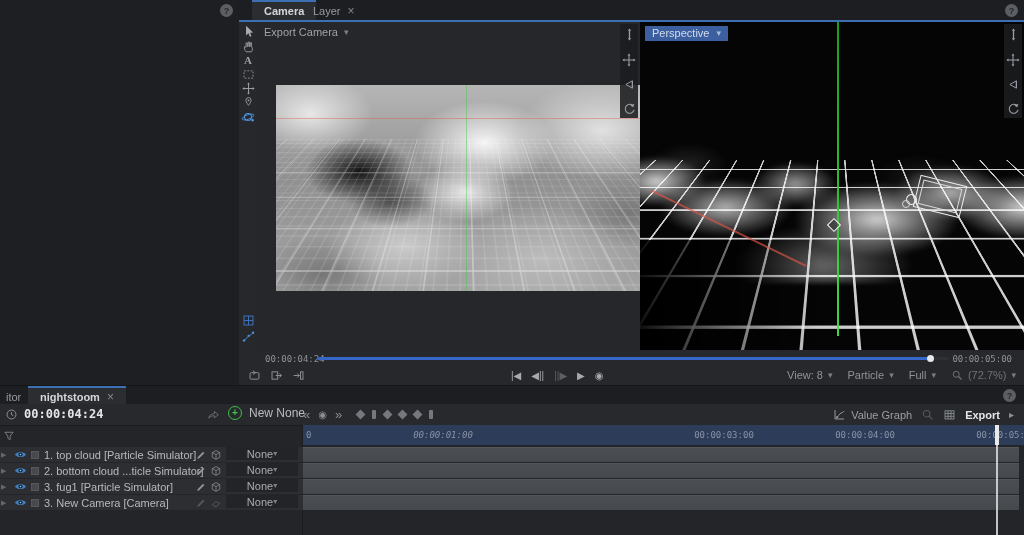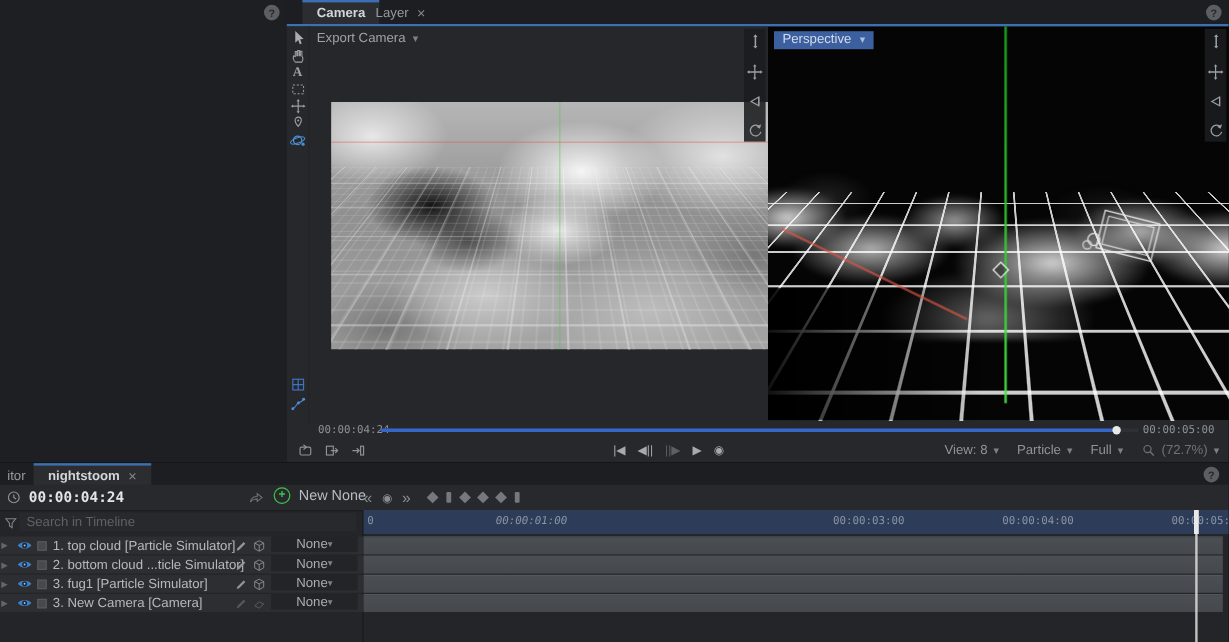--- a/index.html
+++ b/index.html
@@ -381,28 +381,49 @@
         <span style="font-size:13px;">»</span>
       </div>
       <div id="kdiamonds">
         <span class="kd"></span>
         <span class="kb"></span>
         <span class="kd"></span>
         <span class="kd"></span>
         <span class="kd"></span>
         <span class="kb"></span>
       </div>
+      <div id="bp-right">
+        <div id="value-graph-btn">
+          <svg width="13" height="13" viewBox="0 0 16 16">
+              <path d="M2.5 2.5 V13.5 H13.5" fill="none" stroke="#9b9fa4" stroke-width="1.2"></path>
+              <path d="M4 12 C6.5 12 7.5 6.5 10 6.2 C11.8 6 13 4.5 14 3.5" fill="none" stroke="#9b9fa4" stroke-width="1.1"></path>
+              <circle cx="5" cy="11.3" r="1.3" fill="#9b9fa4"></circle>
+            </svg>
+          <span>Value Graph</span>
+        </div>
+        <svg width="13" height="13" viewBox="0 0 16 16">
+            <circle cx="7" cy="7" r="4" fill="none" stroke="#55595e" stroke-width="1.3"></circle>
+            <path d="M10 10 L14 14" stroke="#55595e" stroke-width="1.6"></path>
+          </svg>
+        <svg width="13" height="13" viewBox="0 0 16 16">
+            <rect x="2.5" y="3.5" width="11" height="10" fill="none" stroke="#8e9297" stroke-width="1.1"></rect>
+            <path d="M2.5 6.8 H13.5 M2.5 10.2 H13.5 M6.2 3.5 V13.5 M9.8 3.5 V13.5" stroke="#8e9297" stroke-width="1.1"></path>
+          </svg>
+        <div id="export-btn">
+          <span>Export</span>
+        </div>
+        <span class="chev">▸</span>
+      </div>
     </div>
 
     <div id="bp-content">
       <div id="leftcol">
         <svg class="abs" style="left:3px;top:5px;" width="12" height="12" viewBox="0 0 16 16">
             <path d="M2.5 3 H13.5 L9.5 8 V13 L6.5 11 V8 Z" fill="none" stroke="#7d8289" stroke-width="1.2"></path>
           </svg>
-        <input id="search-input" type="text" placeholder="Search in Timeline" style="">
 
         <div class="lrow" style="top:22px;">
           <span class="exp">▶</span>
           <svg class="eye" width="13" height="11" viewBox="0 0 16 12">
               <path d="M1 6 C4 1.8 12 1.8 15 6 C12 10.2 4 10.2 1 6 Z" fill="#3f7fc4"></path>
               <circle cx="8" cy="6" r="2.6" fill="#1d2733"></circle>
               <circle cx="8" cy="6" r="1" fill="#9cc4ea"></circle>
             </svg>
           <span class="chk"></span>
           <span class="lname">1. top cloud [Particle Simulator]</span>

